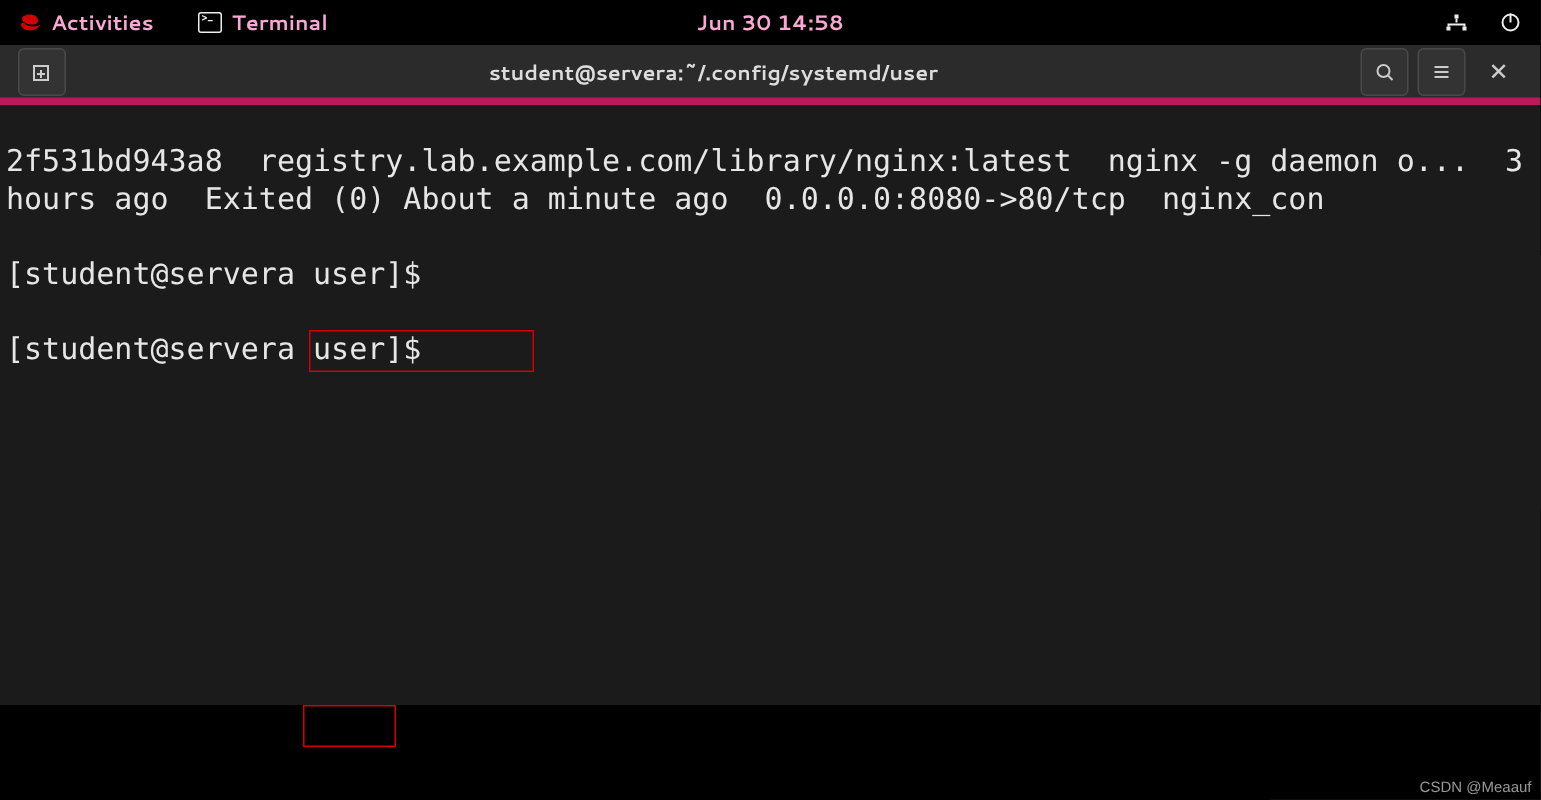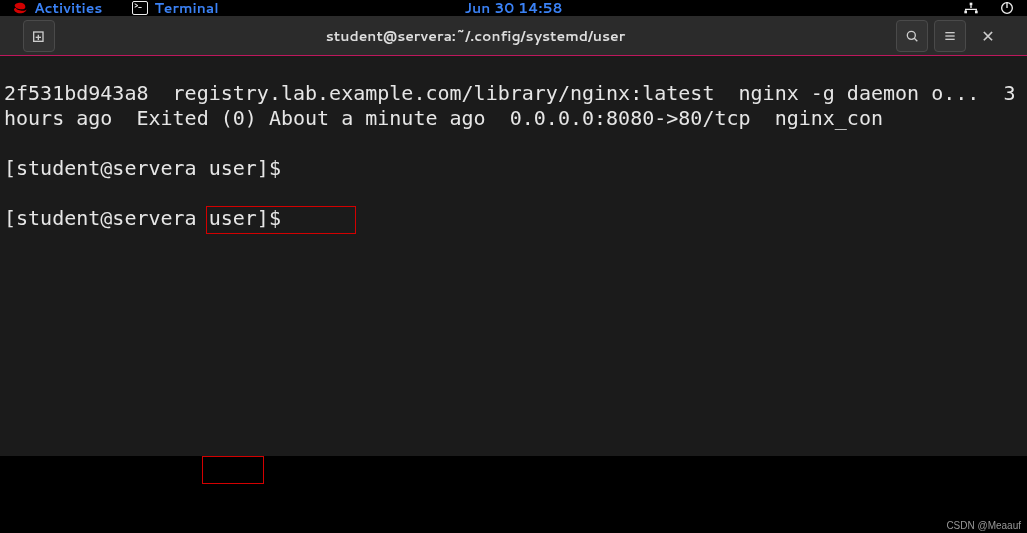--- a/index.html
+++ b/index.html
@@ -5,48 +5,48 @@
   * { margin: 0; padding: 0; box-sizing: border-box; }
   body {
     width: 1027px;
     height: 533px;
     background: #000;
     font-family: 'DejaVu Sans Mono', 'Liberation Mono', monospace;
     position: relative;
     overflow: hidden;
   }
   .topbar {
-    height: 16px;
+    height: 30px;
     background: #000;
     display: flex;
     align-items: center;
     justify-content: space-between;
     padding: 0 12px;
-    color: #3b82f6;
+    color: #f9a8d4;
     font-family: 'Cantarell', sans-serif;
     font-size: 14px;
     font-weight: bold;
   }
   .top-left { display: flex; align-items: center; gap: 30px; }
   .act { display: flex; align-items: center; gap: 6px; }
   .rh-icon { width: 16px; height: 16px; }
   .term-icon { width: 16px; height: 14px; border: 1.5px solid #eee; border-radius: 2px; position: relative; }
   .term-icon:before { content:">_"; position:absolute; font-size:7px; left:1px; top:-2px; color:#eee; }
   .top-center { position: absolute; left: 50%; transform: translateX(-50%); }
   .top-right { display: flex; align-items: center; gap: 20px; }
   .tray-icon { width: 16px; height: 16px; display: flex; align-items: center; justify-content: center; }
 
   .titlebar {
     height: 40px;
     background: #2b2b2b;
     display: flex;
     align-items: center;
-    padding: 0 23px;
+    padding: 0 12px;
     gap: 6px;
-    border-bottom: 1px solid #be185d;
+    border-bottom: 5px solid #be185d;
     color: #ddd;
     font-family: 'Cantarell', sans-serif;
     font-size: 14px;
   }
   .tbtn {
     width: 32px; height: 32px; border-radius: 4px; border: 1px solid #4a4a4a;
     background: #333; display: flex; align-items: center; justify-content: center;
     color: #ccc;
   }
   .tbtn svg { width: 16px; height: 16px; }

